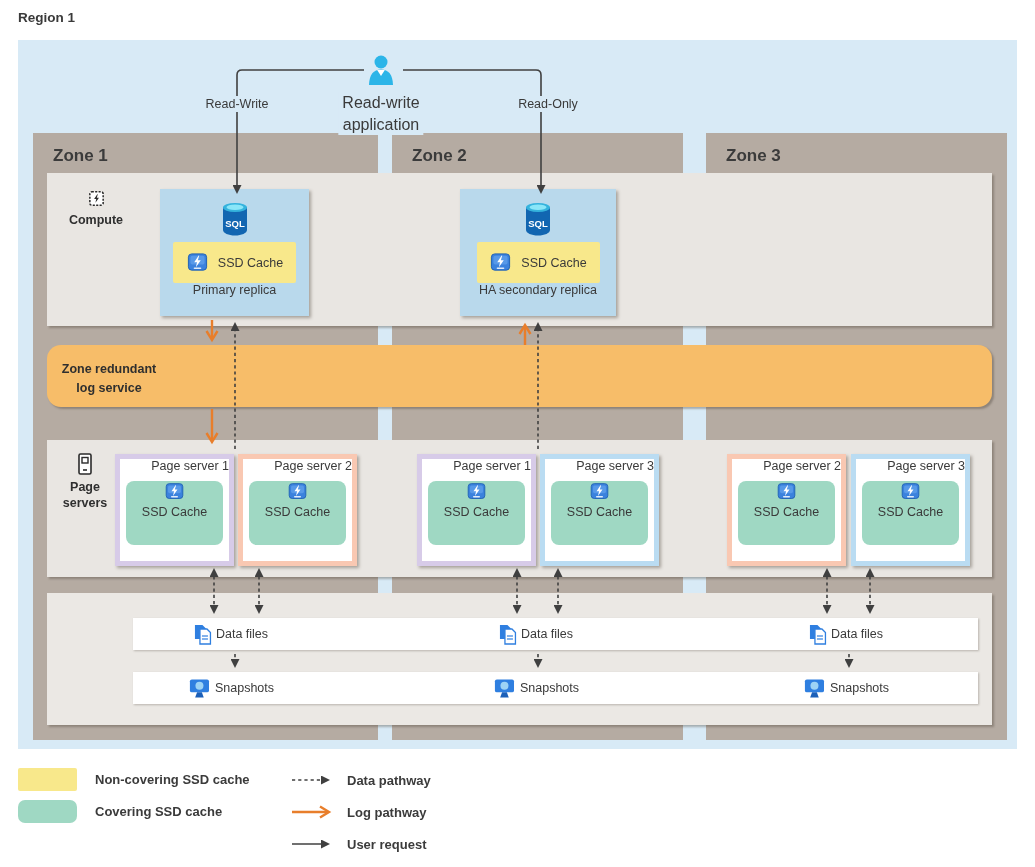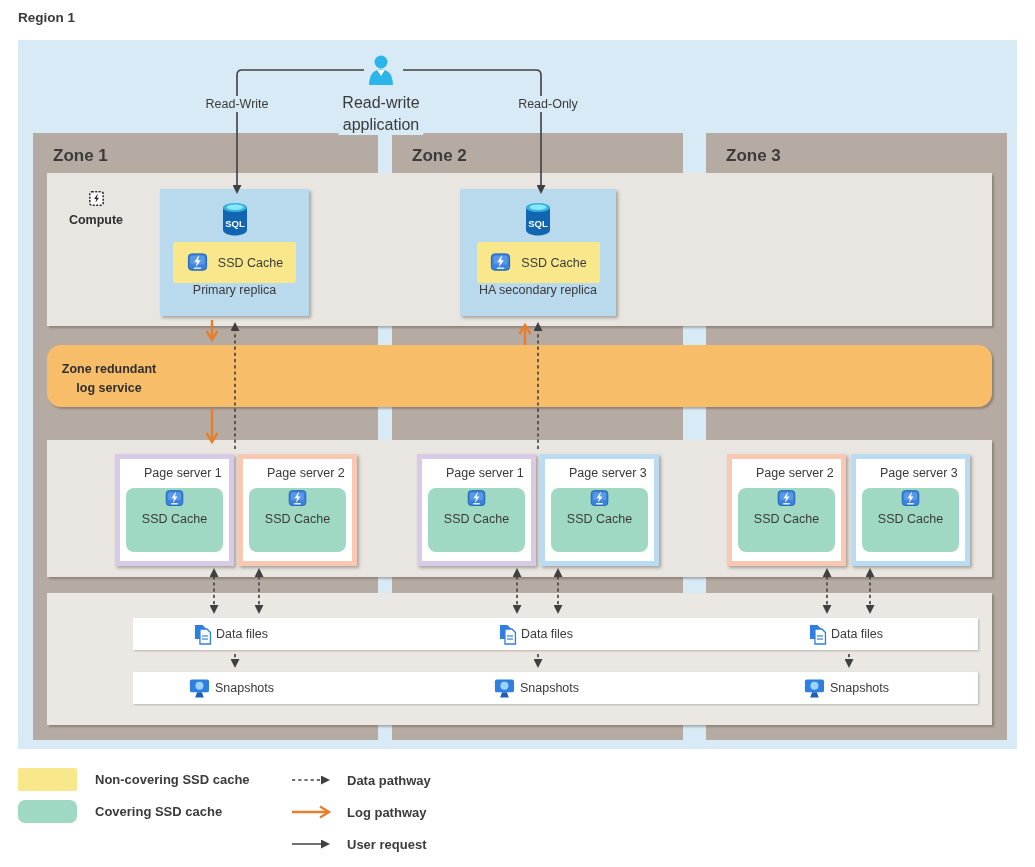--- a/index.html
+++ b/index.html
@@ -34,21 +34,21 @@
   .replica-z2 { left:460px; width:156px; }
   .replica svg.sql { display:block; margin:13px auto 0; }
   .cache-yellow { width:123px; height:41px; margin:6px auto 0; background:var(--yellow); border-radius:2px;
                   display:flex; align-items:center; justify-content:center; gap:9px; font-size:12.5px; }
   .replica-title { text-align:center; font-size:12.5px; }
 
   .ps { top:454px; width:119px; height:112px; background:#fff; border:5px solid #ccc; box-shadow:2px 2px 3px rgba(70,60,50,.4); }
   .ps-lavender { border-color:var(--lavender); }
   .ps-salmon   { border-color:var(--salmon); }
   .ps-blue     { border-color:var(--light_blue_border); }
-  .ps-title { text-align:left; margin-top:7px; font-size:12.5px;padding-left:24px; }
+  .ps-title { text-align:right; margin-top:0; font-size:12.5px;padding-left:24px; }
   .cache-green { margin:6px 6px 0; height:64px; background:var(--green); border-radius:8px; text-align:center; font-size:12.5px; }
   .cache-green svg { display:block; margin:8px auto 3px; }
 
   .bar { left:133px; width:845px; height:32px; background:#fff; box-shadow:1px 1px 2px rgba(70,60,50,.3); }
   .bar-datafiles { top:618px; }
   .bar-snapshots { top:672px; }
   .bar-item { position:absolute; top:0; height:32px; display:flex; align-items:center; gap:4px; font-size:12.5px; transform:translateX(-50%); }
 
   .toplabel { font-size:12.5px; background:var(--region_bg); padding:1px 5px; transform:translateX(-50%); z-index:6; }
   .applabel { text-align:center; line-height:1.35; z-index:6; transform:translateX(-50%); background:var(--region_bg); padding:0 4px;}
@@ -89,20 +89,29 @@
       <path fill="#2b2b2b" d="M10.8 5.5 L7.5 10.6 H9.7 L8.9 14.6 L12.6 9.2 H10.3 L11.4 5.5 Z"></path>
     </svg>
     <span>Compute</span>
   </div>
 
   <div class="abs lbl-log">
     <div>Zone redundant</div>
     <div>log service</div>
   </div>
 
+  <div class="abs rowlabel lbl-page">
+    <svg width="14" height="22" viewBox="0 0 14 22">
+      <rect x="1" y="1" width="12" height="20" rx="1.5" fill="#fff" stroke="#2b2b2b" stroke-width="1.6"></rect>
+      <rect x="4" y="4.5" width="6" height="5.5" fill="none" stroke="#2b2b2b" stroke-width="1.4"></rect>
+      <line x1="5" y1="17" x2="9" y2="17" stroke="#2b2b2b" stroke-width="1.6"></line>
+    </svg>
+    <div>Page</div>
+    <div>servers</div>
+  </div>
 
 
   <div class="abs replica replica-z1">
     <svg class="sql" width="28" height="34" viewBox="0 0 28 34">
       <path d="M2 5 V28 C2 31 7.4 33.5 14 33.5 C20.6 33.5 26 31 26 28 V5 Z" fill="#1266b1"></path>
       <ellipse cx="14" cy="5.5" rx="12" ry="4.5" fill="#35b3dd"></ellipse>
       <ellipse cx="14" cy="5.2" rx="8.5" ry="2.8" fill="#8ae6f8"></ellipse>
       <text x="14" y="24.5" text-anchor="middle" font-size="9.5" font-weight="bold" fill="#fff" font-family="Liberation Sans, sans-serif">SQL</text>
     </svg>
     <div class="cache-yellow">

